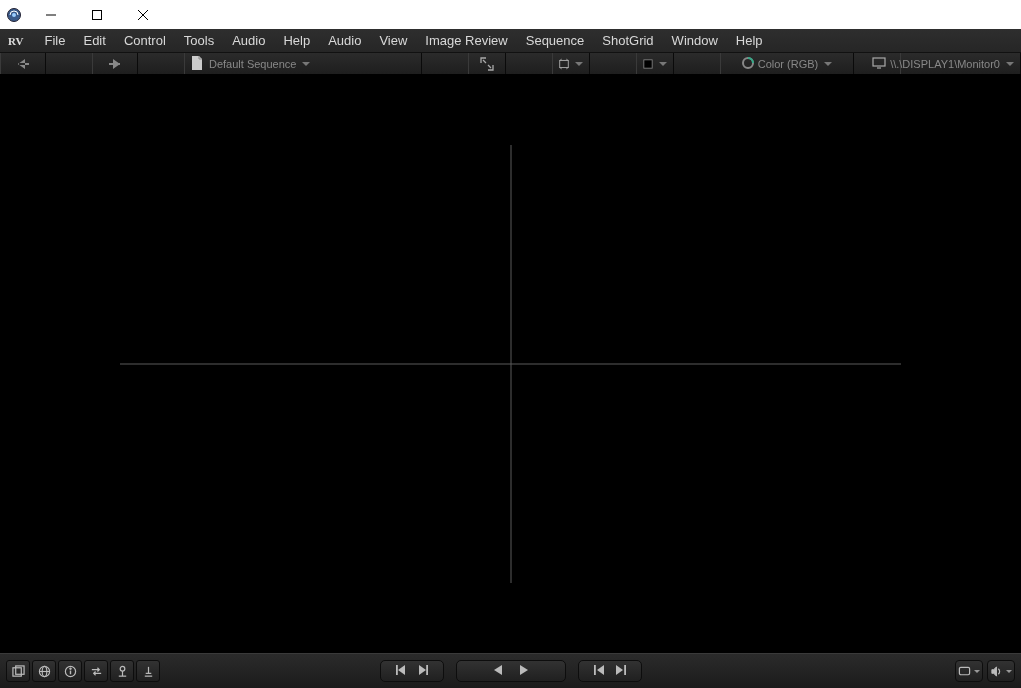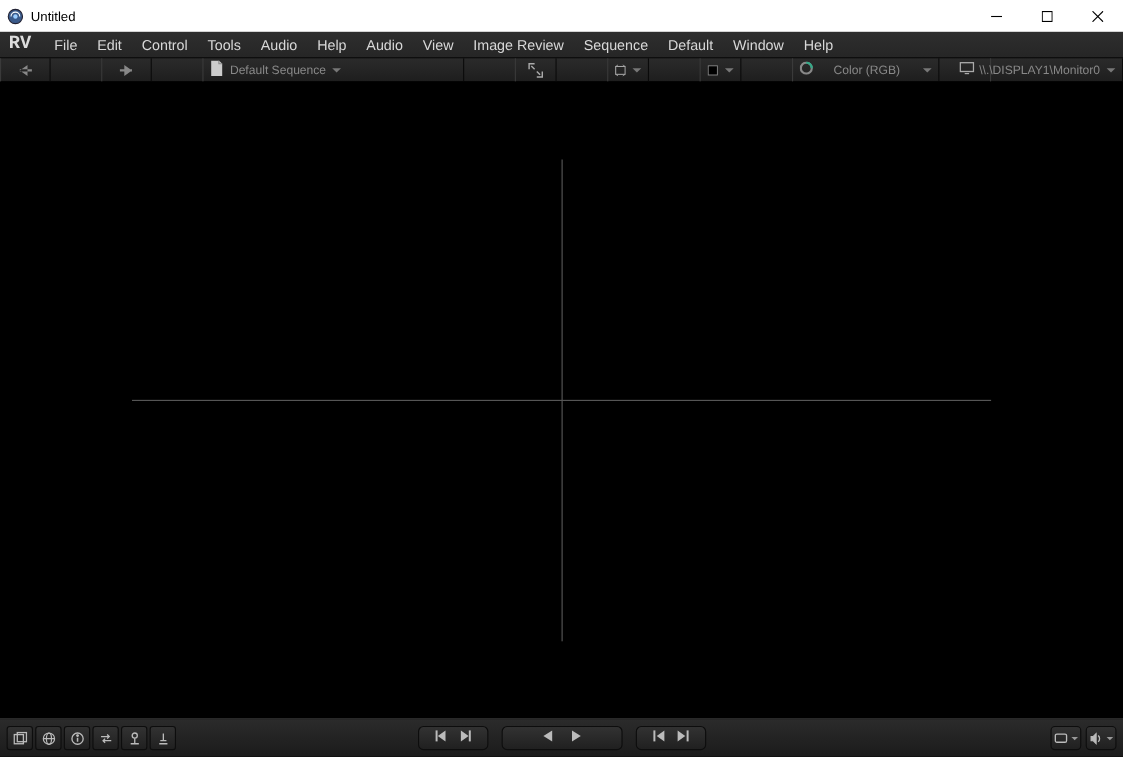--- a/index.html
+++ b/index.html
@@ -6,32 +6,32 @@
   body { width: 1021px; height: 688px; background: #000; overflow: hidden; display:flex; flex-direction:column; }
   
   .titlebar { height: 29px; background: #fff; display:flex; align-items:center; padding-left:6px; }
   .titlebar .appicon { width:16px; height:16px; margin-right:6px; display:flex; align-items:center; justify-content:center;}
   .titlebar .title { font-size:12px; color:#000; flex:1; }
   .winctrls { display:flex; height:100%; }
   .winctrl { width:46px; display:flex; align-items:center; justify-content:center; color:#000; }
   .winctrl svg { width:10px; height:10px; }
   
   .menubar { height:24px; background: linear-gradient(#2e2e2e,#262626); display:flex; align-items:center; padding-left:8px; color:#d8d8d8; font-size:13px; gap:0; border-bottom:1px solid #111;}
-  .rvbrand { font-weight:bold; font-size:17px; color:#ddd; margin-right:12px; letter-spacing:0; font-family: Liberation Mono, monospace; }
+  .rvbrand { font-weight:bold; font-size:11px; color:#ddd; margin-right:12px; letter-spacing:0; font-family: Liberation Serif, serif; }
   .menuitem { padding:3px 9px; cursor:default; }
   
   .toolbar { height:22px; background: linear-gradient(#2b2b2b,#1e1e1e); display:flex; align-items:stretch; font-family: "Courier New", monospace; font-size:11px; color:#888; border-bottom:1px solid #000;gap:46px;}
   .tbtn { display:flex; align-items:center; justify-content:center; border-right:1px solid #0a0a0a; border-left:1px solid #3a3a3a; padding:0 6px; position:relative;}
   .tbtn.nav { width:46px; }
   .tbtn.drop::after { content:''; border-left:4px solid transparent; border-right:4px solid transparent; border-top:4px solid #777; margin-left:6px; }
   .tbtn.seq { width:238px; justify-content:flex-start; }
   .tbtn.seq .docicon{margin-right:6px;}
   .tbtn.small { width:38px; }
   .tbtn.mono { flex:0 0 140px; justify-content:flex-start; }
-  .tbtn.color { flex:0 0 134px; justify-content:space-between; }
+  .tbtn.color { flex:0 0 134px; justify-content:center; }
   .tbtn.display { flex:1; justify-content:flex-end; min-width:0;}
   .mono-dots { display:inline-flex; gap:1px; margin-right:4px;}
   .mono-dots span{ width:5px;height:5px;border-radius:50%; }
   
   .viewport { flex:1; background:#000; position:relative; }
   .cross-v { position:absolute; left:50%; top:70px; bottom:70px; width:1px; background:#5a5a5a; transform:translateX(-0.5px);}
   .cross-h { position:absolute; top:50%; left:120px; right:120px; height:1px; background:#5a5a5a; transform:translateY(-0.5px);}
   .badge { position:absolute; left:50%; top:50%; transform:translate(-50%,-50%); background: linear-gradient(#9a9a9a,#7d7d7d); border:2px solid #333; color:#2a2a2a; font-size:18px; padding:4px 20px; border-radius:15px; white-space:nowrap; font-family: Verdana, sans-serif; box-shadow: inset 0 1px 0 rgba(255,255,255,.3);}
   
   .bottombar { height:35px; background: linear-gradient(#2b2b2b,#1b1b1b); display:flex; align-items:center; padding:0 6px; border-top:1px solid #3a3a3a;}
@@ -54,21 +54,20 @@
 <body>
 
 <div class="titlebar">
   <span class="appicon">
     <svg viewBox="0 0 16 16">
         <circle cx="8" cy="8" r="6.5" fill="#3a5a8a" stroke="#223" stroke-width="1"></circle>
         <path d="M4 8 a4 4 0 0 1 8 0" fill="none" stroke="#fff" stroke-width="1"></path>
         <circle cx="8" cy="8" r="2" fill="#9cf"></circle>
       </svg>
   </span>
-  <span class="title">Untitled</span>
   <div class="winctrls">
     <div class="winctrl">
         <svg viewBox="0 0 10 10">
           <line x1="0" y1="5" x2="10" y2="5" stroke="#000" stroke-width="1"></line>
         </svg>
       </div>
     <div class="winctrl">
         <svg viewBox="0 0 10 10">
           <rect x="0.5" y="0.5" width="9" height="9" fill="none" stroke="#000" stroke-width="1"></rect>
         </svg>
@@ -87,21 +86,21 @@
   <span class="menuitem">File</span>
   <span class="menuitem">Edit</span>
   <span class="menuitem">Control</span>
   <span class="menuitem">Tools</span>
   <span class="menuitem">Audio</span>
   <span class="menuitem">Help</span>
   <span class="menuitem">Audio</span>
   <span class="menuitem">View</span>
   <span class="menuitem">Image Review</span>
   <span class="menuitem">Sequence</span>
-  <span class="menuitem">Default</span>
+  <span class="menuitem">ShotGrid</span>
   <span class="menuitem">Window</span>
   <span class="menuitem">Help</span>
 </div>
 
 <div class="toolbar">
   <div class="tbtn nav">
     <svg width="16" height="12" viewBox="0 0 16 12">
         <path d="M10 1 L3 6 L10 11 Z M3 5 h11 v2 h-11 Z" fill="#888"></path>
       </svg>
   </div>

